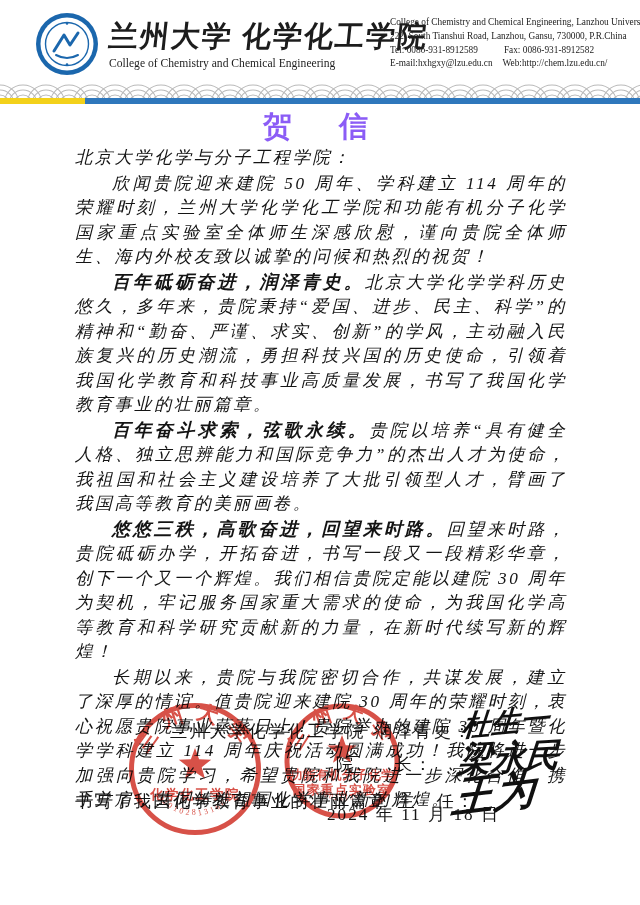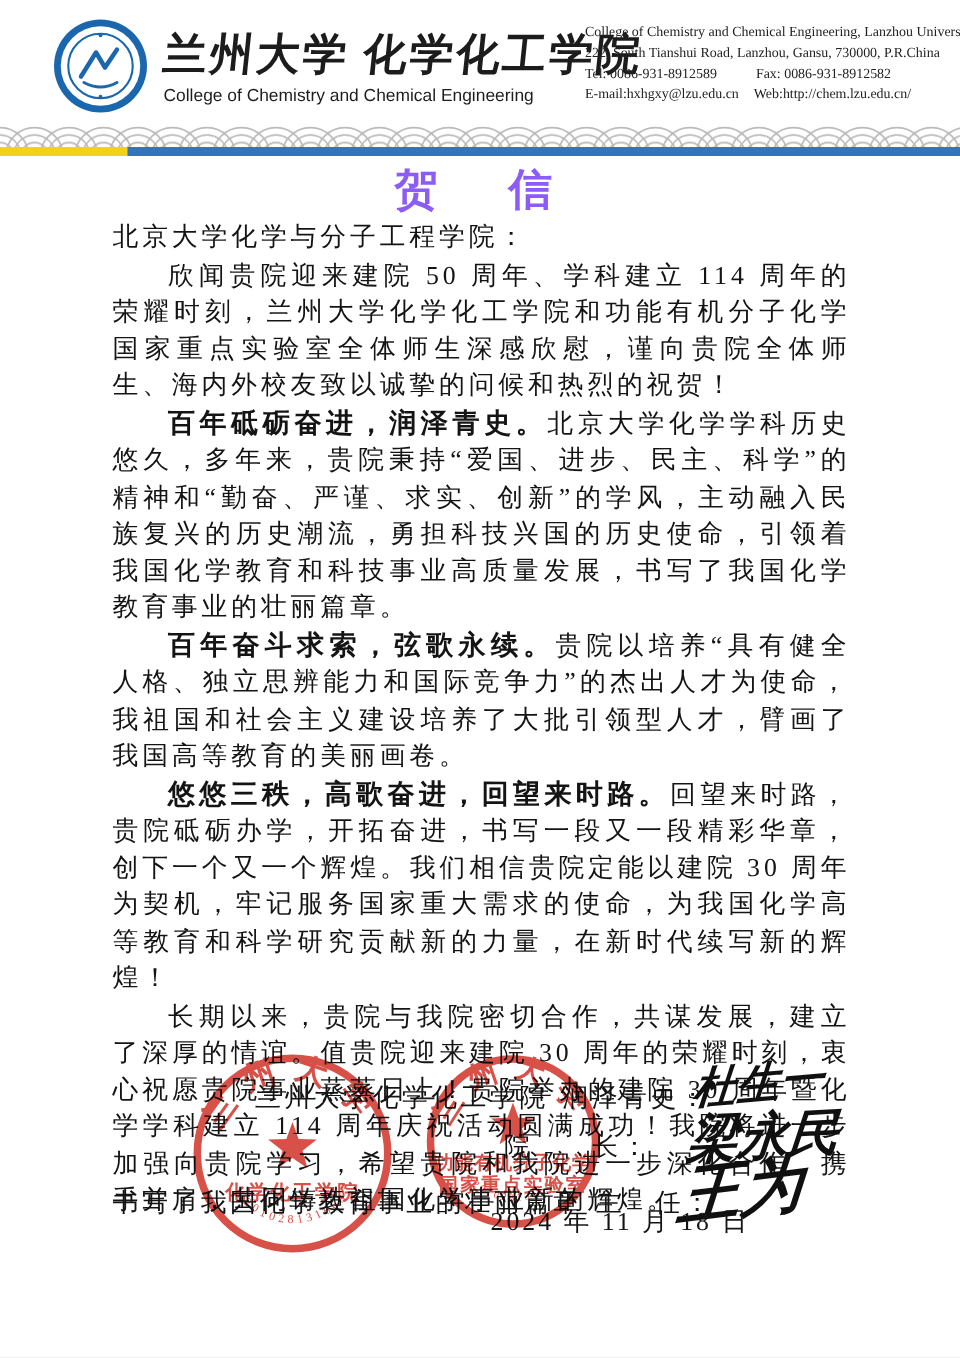--- a/index.html
+++ b/index.html
@@ -6,38 +6,38 @@
   .page{position:relative;width:640px;height:905px;background:#ffffff;margin:0 auto;
         font-family:"Liberation Serif","DejaVu Serif",serif;color:#1c1c1c;overflow:hidden;}
 
   
   .header{position:absolute;top:11px;left:34px;right:6px;height:70px;display:flex;align-items:flex-start;}
   .logo{width:66px;height:66px;flex:0 0 auto;}
   .brand{margin-left:9px;padding-top:6px;}
   .calli{font-size:29px;font-weight:bold;letter-spacing:2px;transform:skewX(-6deg);
          font-family:"Liberation Serif",serif;white-space:nowrap;}
   .college-en{font-size:11.6px;margin-top:0;color:#1d1d1d;
-              font-family:Liberation Sans, sans-serif;}
+              font-family:Liberation Serif, serif;}
   .contact{position:absolute;left:356px;top:5px;width:280px;font-size:9.3px;line-height:13.8px;
            color:#222;font-family:"Liberation Serif",serif;white-space:nowrap;}
   .contact .pair span{display:inline-block;}
   .contact .pair .gap{width:26px;}
   .contact .pair .gap2{width:10px;}
 
   
   .waveband{position:absolute;top:84px;left:0;width:640px;height:15px;}
   .rule{position:absolute;top:98px;left:0;width:640px;height:6px;background:#2e77bc;}
   .rule .yellow{position:absolute;left:0;top:0;width:85px;height:6px;background:#f3d11a;}
 
   
   .title{position:absolute;top:107px;left:0;width:640px;text-align:center;
          font-size:29px;font-weight:bold;letter-spacing:9px;color:#8b5cf6;}
   .body{position:absolute;top:146px;left:75px;width:492px;font-size:17.2px;line-height:24.5px;
         text-align:justify;letter-spacing:2.6px;color:#141414;}
-  .body p{margin:0;text-indent:2.15em;}
+  .body p{margin:0;text-indent:2.15em;font-style:italic;}
   .body p.salutation{text-indent:0;}
   .lead{font-weight:bold;font-family:"Liberation Sans","DejaVu Sans",sans-serif;font-size:18px;}
 
   
   .sig-row{position:absolute;white-space:nowrap;font-size:17.2px;letter-spacing:2.4px;color:#141414;}
   .sig-row .org{margin-right:9px;}
   .handwriting{position:absolute;white-space:nowrap;color:#101010;font-weight:bold;
                font-style:italic;font-family:"DejaVu Serif",serif;}
   .hw1{left:462px;top:703px;font-size:29px;transform:rotate(-5deg) skewX(-10deg);}
   .hw2{left:458px;top:735px;font-size:34px;transform:rotate(-3deg) skewX(-8deg);}

